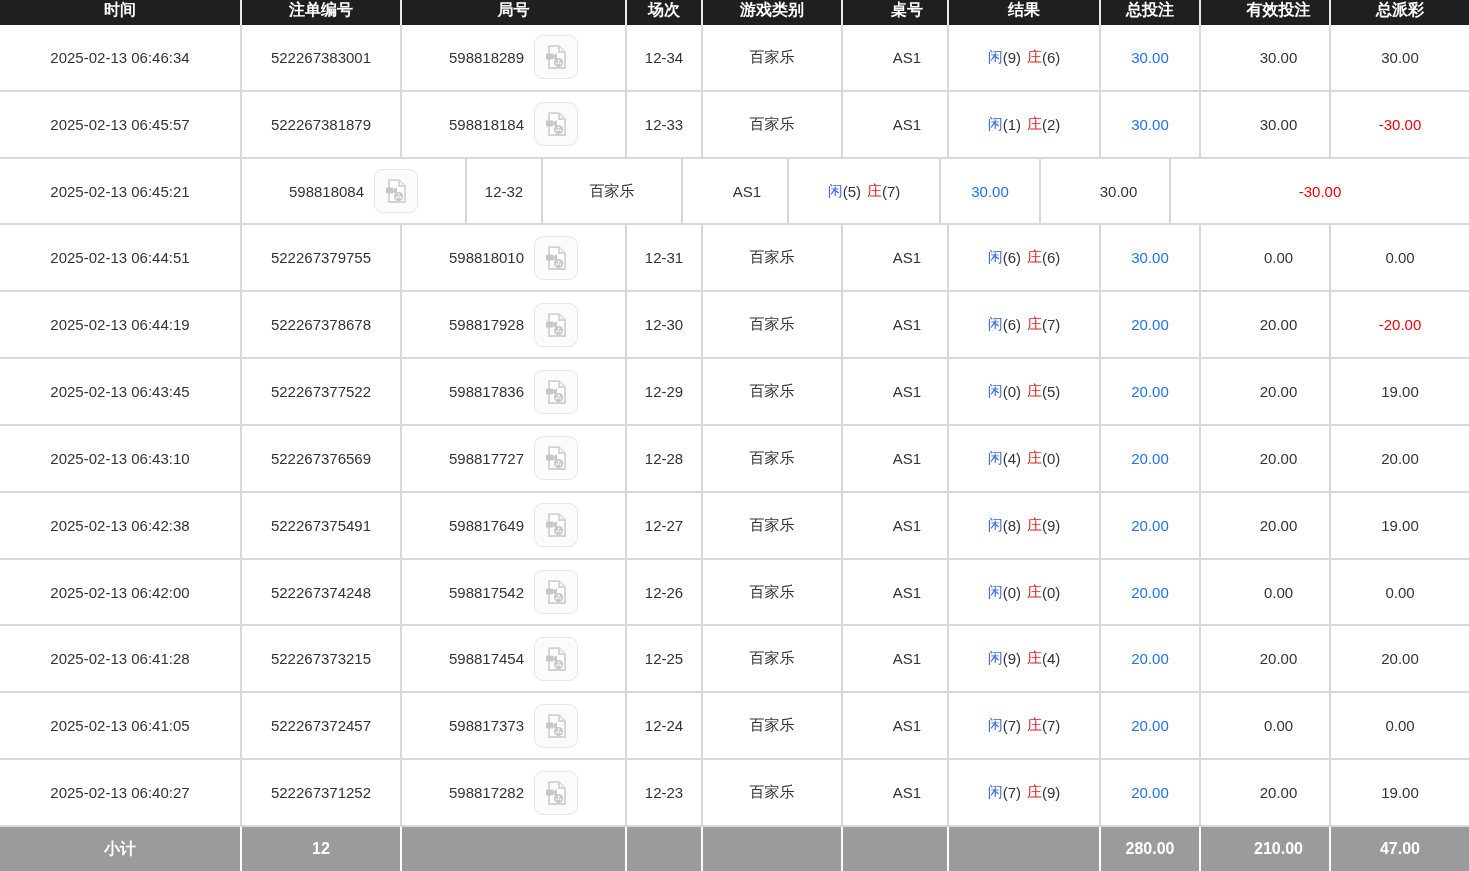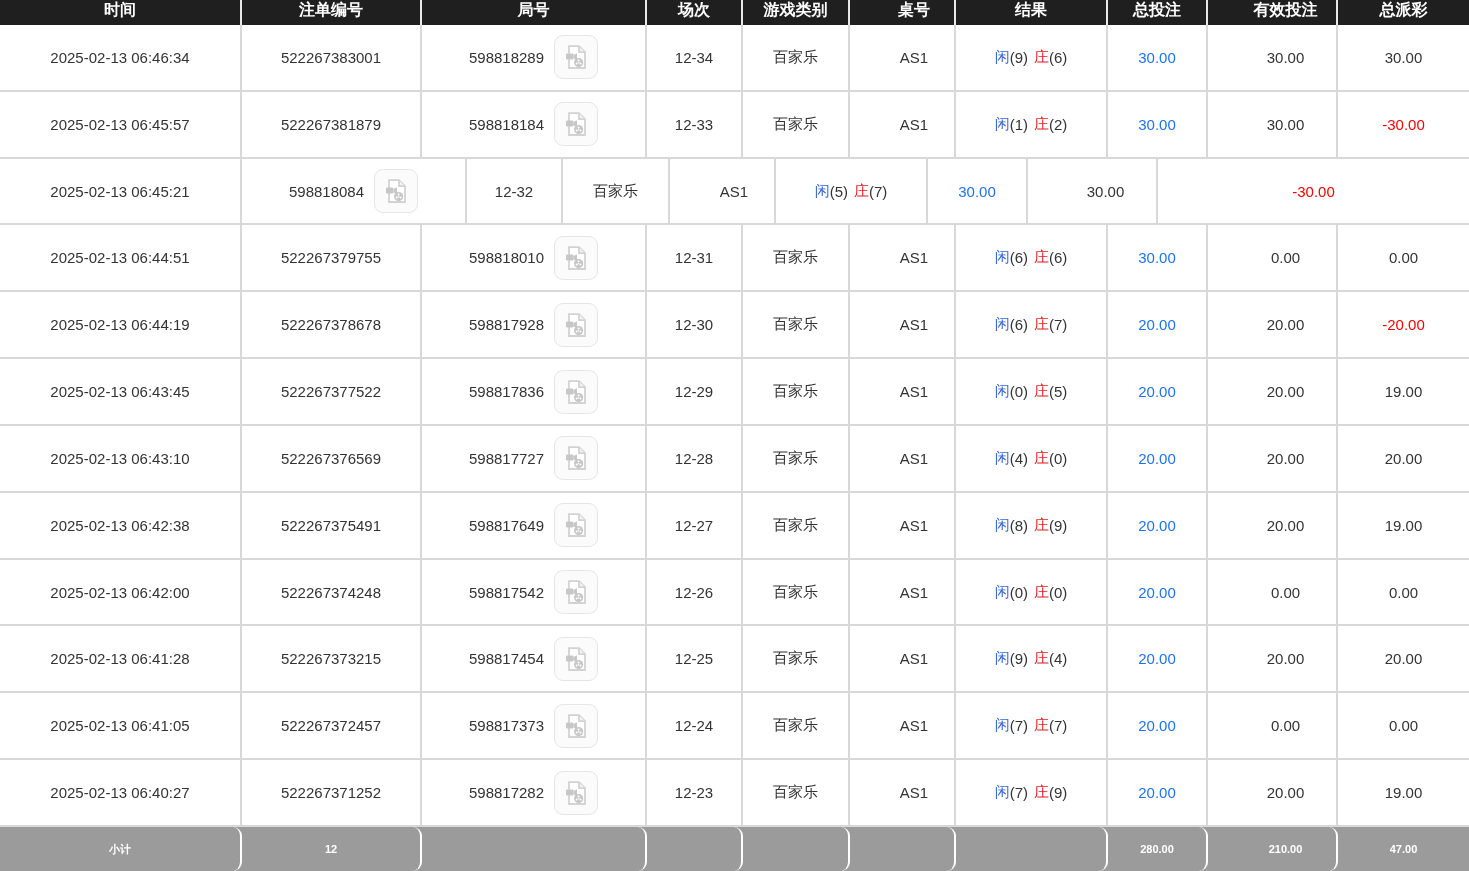--- a/index.html
+++ b/index.html
@@ -14,28 +14,28 @@
   .footer{height:44px;background:var(--footer-bg,#9b9b9b);flex:0 0 auto;}
   .tbody{flex:1;display:flex;flex-direction:column;}
   .row{flex:1;border-bottom:2px solid var(--border,#d8d8d8);background:#fff;}
   .cell{
     box-sizing:border-box;display:flex;align-items:center;justify-content:center;
     font-size:15px;color:var(--text,#333);overflow:hidden;white-space:nowrap;
   }
   .row .cell{border-right:2px solid var(--border,#d8d8d8);}
   .header .cell{border-right:2px solid #e9e9e9;color:#fff;font-weight:700;font-size:16px;overflow:hidden;}
   .header .cell span{transform:translateY(-2px);}
-  .footer .cell{border-right:2px solid #ffffff;color:#fff;font-weight:700;font-size:11px;border-radius:9px;}
+  .footer .cell{border-right:2px solid #ffffff;color:#fff;font-weight:700;font-size:16px;}
   .cell:last-child{border-right:none;}
   
   .c0{width:242px;flex:0 0 auto;}
-  .c1{width:180px;flex:0 0 auto;}
+  .c1{width:160px;flex:0 0 auto;}
   .c2{width:225px;flex:0 0 auto;}
-  .c3{width:96px;flex:0 0 auto;}
-  .c4{width:107px;flex:0 0 auto;}
+  .c3{width:76px;flex:0 0 auto;}
+  .c4{width:140px;flex:0 0 auto;}
   .c5{width:82px;flex:0 0 auto;margin-left:24px;}
   .c6{width:152px;flex:0 0 auto;}
   .c7{width:100px;flex:0 0 auto;}
   .c8{width:130px;flex:0 0 auto;padding-left:27px;}
   .c9{flex:1;}
   .amt-blue{color:var(--amount-blue,#2172f0);}
   .payout.neg{color:var(--negative-red,#fa0000);}
   .result .lbl-player{color:var(--result-blue,#3566d6);}
   .result .lbl-banker{color:var(--result-red,#e02020);margin-left:6px;}
   .video-btn{

